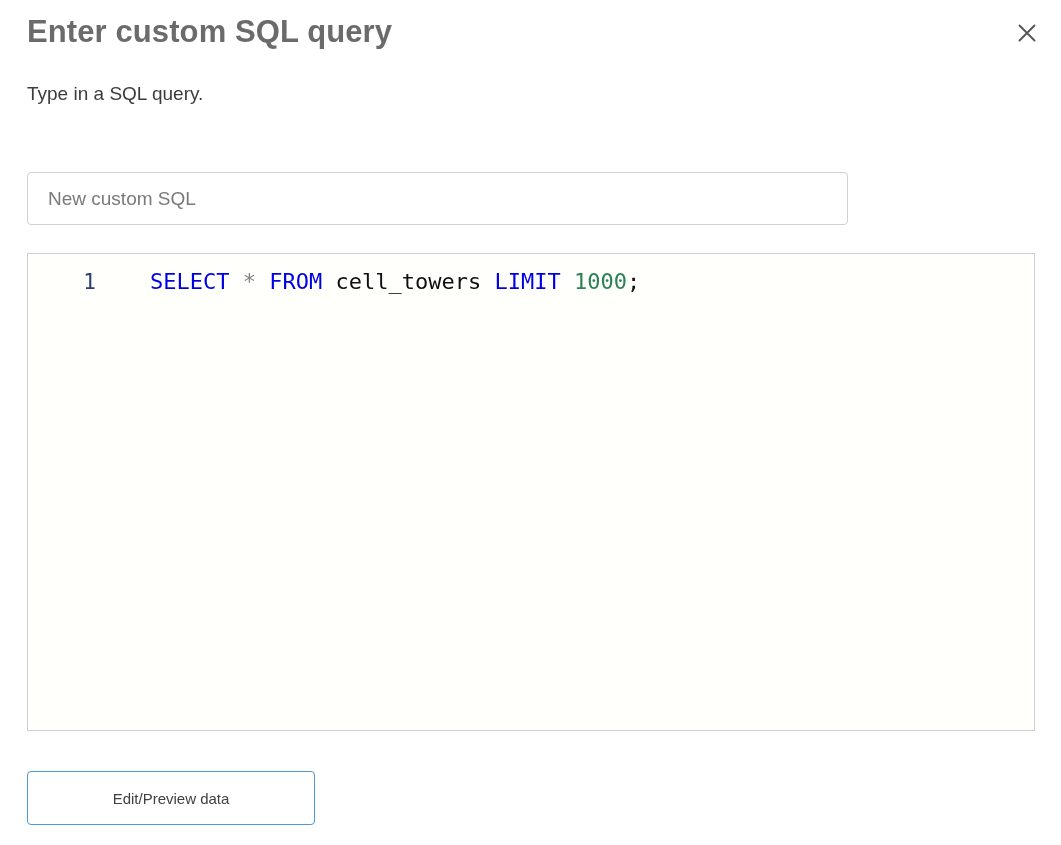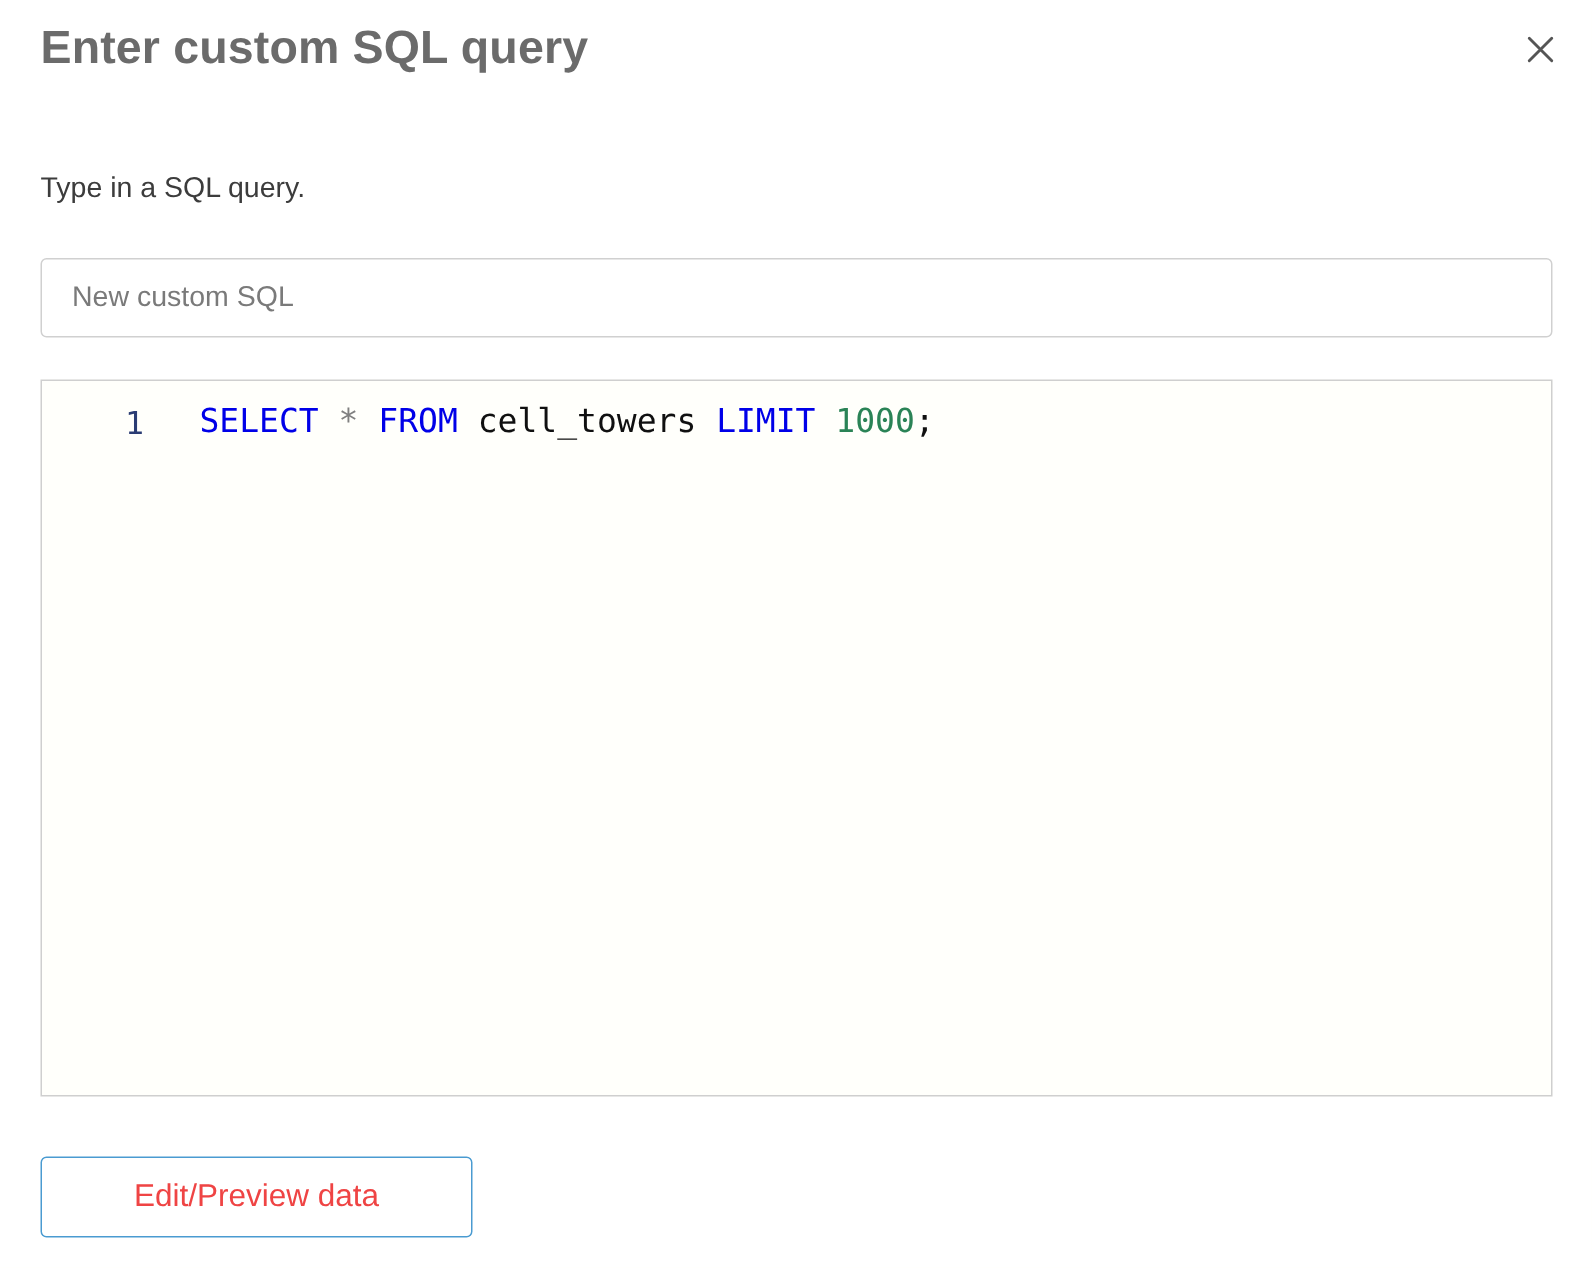--- a/index.html
+++ b/index.html
@@ -50,29 +50,28 @@
   .close-icon svg { display: block; }
 
   .dialog-subtitle {
     position: absolute;
     left: 27px;
     top: 83px;
     font-size: 19px;
     font-weight: 400;
     color: #3c3c3c;
     white-space: nowrap;
-    margin-top: 32px;
   }
 
   
   .name-input {
     position: absolute;
     left: 27px;
     top: 172px;
-    width: 1008px;
+    width: 821px;
     height: 53px;
     box-sizing: border-box;
     border: 1px solid #d0d0d0;
     border-radius: 4px;
     background: #ffffff;
     font-family: "Liberation Sans", sans-serif;
     font-size: 19px;
     color: #333333;
     padding: 0 20px;
     outline: none;
@@ -114,21 +113,21 @@
     width: 68px;
     text-align: right;
     color: #2a3c73;
     font-family: "DejaVu Sans Mono", "Liberation Mono", monospace;
     font-size: 21px;
     user-select: none;
     flex: 0 0 auto;
   }
 
   .code-line {
-    margin-left: 37px;
+    margin-left: 54px;
     white-space: pre;
     color: #101010;
   }
 
   .tok-kw   { color: #0000e8; }
   .tok-op   { color: #808080; }
   .tok-id   { color: #101010; }
   .tok-num  { color: #2a8356; }
   .tok-punc { color: #101010; }
 
@@ -136,23 +135,23 @@
   .btn-secondary {
     position: absolute;
     left: 27px;
     top: 771px;
     width: 288px;
     height: 54px;
     box-sizing: border-box;
     background: #ffffff;
     border: 1px solid #4a9bd1;
     border-radius: 4px;
-    color: #ef4444;
-    font-family: "Liberation Sans", sans-serif;
-    font-size: 21px;
+    color: #404040;
+    font-family: "Liberation Sans", sans-serif;
+    font-size: 15px;
     font-weight: 400;
     cursor: pointer;
     display: flex;
     align-items: center;
     justify-content: center;
     padding: 0;
   }
 
   .btn-primary {
     position: absolute;

